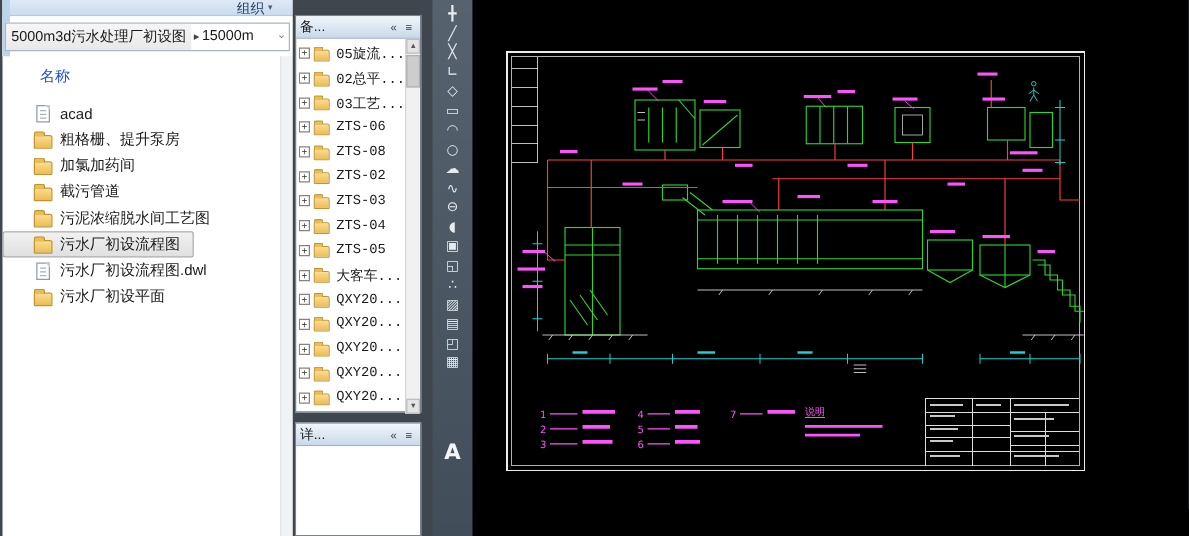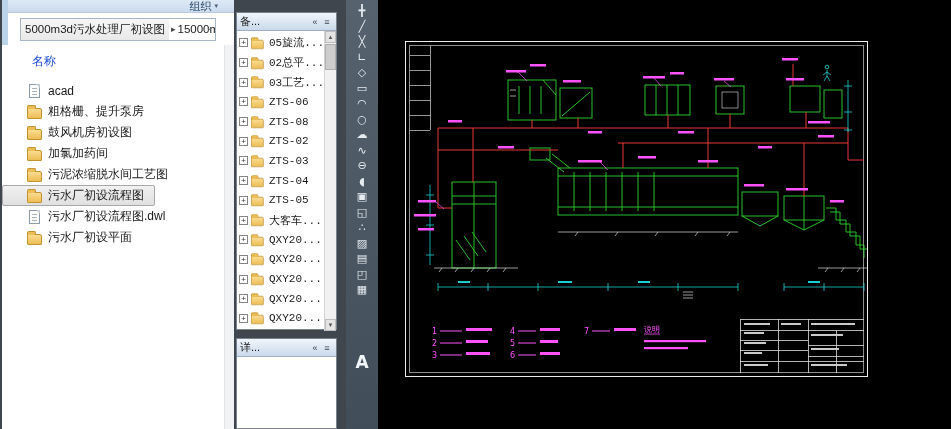--- a/index.html
+++ b/index.html
@@ -7,21 +7,21 @@
   #stage{position:relative;width:951px;height:429px;overflow:hidden;background:#3f464d;
          font-family:"Liberation Sans","DejaVu Sans",sans-serif;color:#1a1a1a;}
 
   
   #explorer{position:absolute;left:2px;top:0;width:232px;height:429px;background:#fff;}
   #explorer::before{content:"";position:absolute;left:0;top:0;width:6px;height:45px;background:#bcd4ea;}
   .exp-top{height:13px;background:linear-gradient(#dde9f6,#cbdbee);border-bottom:1px solid #b9c8da;
            display:flex;align-items:center;justify-content:flex-end;padding-right:16px;font-size:11px;color:#1e3c5a;}
   .organize{display:flex;align-items:center;gap:3px;cursor:default;}
   .organize .caret{font-size:7px;color:#4a6078;}
-  .exp-addr{height:32px;background:#fff;display:flex;align-items:center;padding:0 18px;}
+  .exp-addr{height:32px;background:#fff;display:flex;align-items:center;padding:0 2px;}
   .addr-box{flex:1;height:23px;border:1px solid #a9b6c5;background:#fff;display:flex;align-items:center;
             overflow:hidden;font-size:11.5px;position:relative;}
   .crumb{background:linear-gradient(#f6f6f6,#e9e9e9);height:100%;display:flex;align-items:center;
          padding:0 4px;white-space:nowrap;max-width:152px;overflow:hidden;}
   .sep{padding:0 2px;color:#444;font-size:9px;}
   .crumb2{white-space:nowrap;overflow:hidden;flex:1;}
   .addr-dd{position:absolute;right:2px;top:3px;font-size:9px;color:#6b7988;}
   .exp-head{padding:8px 0 10px 30px;font-size:12px;color:#1d4ed8;}
   .exp-list{padding-right:26px;}
   .file-row{display:flex;align-items:center;gap:6px;height:21px;padding:0 10px 0 24px;
@@ -103,25 +103,25 @@
       <div class="file-row t-file">
           <span class="ficon icon-page"></span>
           <span class="flabel">acad</span>
         </div>
         <div class="file-row t-folder">
           <span class="ficon icon-folder"></span>
           <span class="flabel">粗格栅、提升泵房</span>
         </div>
         <div class="file-row t-folder">
           <span class="ficon icon-folder"></span>
-          <span class="flabel">鼓风机房初设图</span>
+          <span class="flabel">加氯加药间</span>
         </div>
         <div class="file-row t-folder">
           <span class="ficon icon-folder"></span>
-          <span class="flabel">加氯加药间</span>
+          <span class="flabel">截污管道</span>
         </div>
         <div class="file-row t-folder">
           <span class="ficon icon-folder"></span>
           <span class="flabel">污泥浓缩脱水间工艺图</span>
         </div>
         <div class="file-row selected t-folder">
           <span class="ficon icon-folder"></span>
           <span class="flabel">污水厂初设流程图</span>
         </div>
         <div class="file-row t-file">

